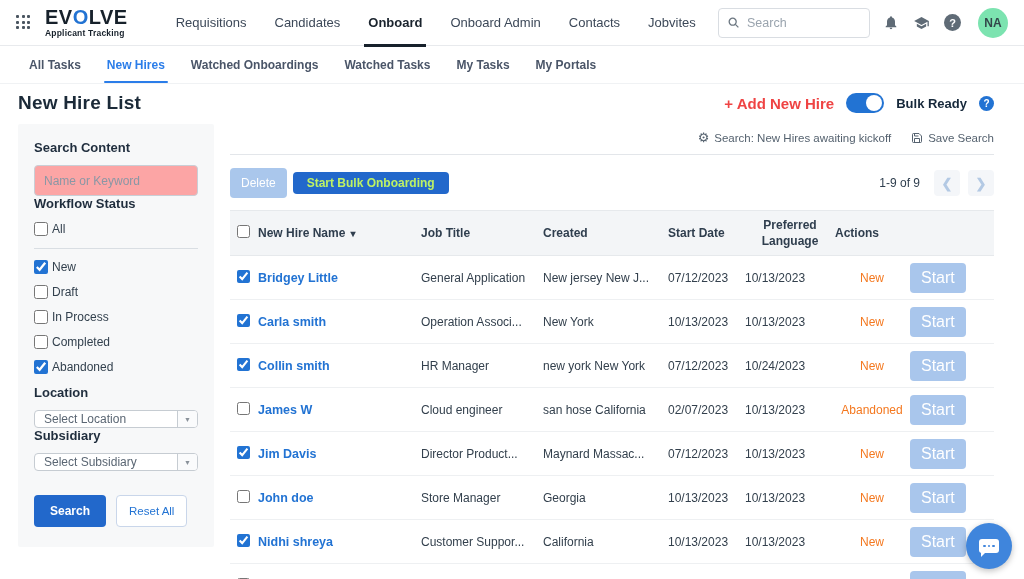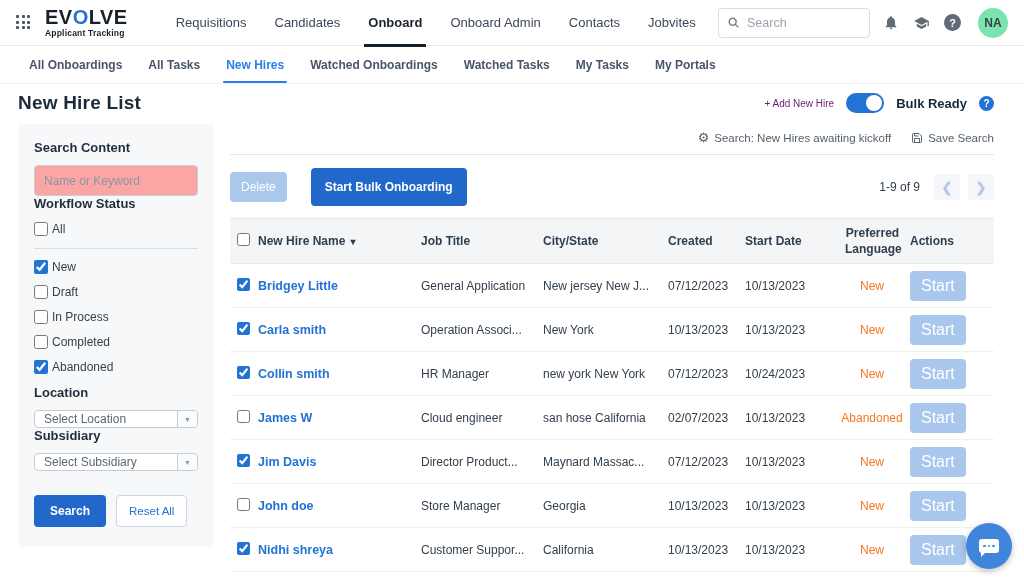--- a/index.html
+++ b/index.html
@@ -41,21 +41,21 @@
   .tab { font-size:12px; font-weight:600; color:#4a5568; display:flex; align-items:center;
     padding:0 11px; position:relative; cursor:pointer; white-space:nowrap; }
   .tab.active { color:#2b7de9; }
   .tab.active::after { content:""; position:absolute; left:8px; right:8px; bottom:0;
     height:2px; background:#2b7de9; border-radius:2px; }
 
   
   .page-header { display:flex; align-items:center; padding:8px 30px 6px 18px; }
   .page-title { font-size:19px; font-weight:700; color:#1b2a38; letter-spacing:.2px; }
   .page-header-right { margin-left:auto; display:flex; align-items:center; gap:12px; }
-  .add-link { color:#701a75; font-size:10px; font-weight:400; cursor:pointer; }
+  .add-link { color:#ef4444; font-size:15px; font-weight:700; cursor:pointer; }
   .switch { width:38px; height:20px; border-radius:10px; background:#2273d3; position:relative; cursor:pointer; }
   .switch .knob { position:absolute; top:2px; right:2px; width:16px; height:16px;
     border-radius:50%; background:#fff; }
   .bulk-label { font-size:13px; font-weight:700; color:#16283a; }
   .help-circle-blue { width:15px; height:15px; border-radius:50%; background:#2273d3; color:#fff;
     font-size:10px; font-weight:700; display:flex; align-items:center; justify-content:center; cursor:pointer; }
 
   
   .body-wrap { display:flex; align-items:flex-start; padding:4px 0 0 18px; }
 
@@ -84,22 +84,22 @@
 
   
   .main { flex:1; padding:0 30px 0 16px; min-width:0; }
   .saved-search-row { display:flex; justify-content:flex-end; align-items:center; gap:20px;
     padding:6px 0 9px; border-bottom:1px solid #e3e6ea; }
   .ss-item { display:flex; align-items:center; gap:5px; font-size:11.5px; color:#55626f; cursor:pointer; }
   .gear-glyph { font-size:13px; color:#55626f; }
   .toolbar { display:flex; align-items:center; padding:13px 0 12px; }
   .btn-delete { background:#aac7ec; color:#fff; border:0; border-radius:4px; font-size:12px;
     padding:8px 11px; cursor:default; font-family:"Liberation Sans", sans-serif; }
-  .btn-bulk { background:#2268cb; color:#ffffff; border:0; border-radius:4px; font-size:12px;
-    font-weight:600; padding:12px 14px; margin-left:24px; cursor:pointer;
+  .btn-bulk { background:#2268cb; color:#bef264; border:0; border-radius:4px; font-size:12px;
+    font-weight:600; padding:4px 14px; margin-left:6px; cursor:pointer;
     font-family:"Liberation Sans", sans-serif; }
   .toolbar-right { margin-left:auto; display:flex; align-items:center; gap:8px; }
   .page-count { font-size:12px; color:#2f3e4e; margin-right:6px; }
   .pager-btn { width:26px; height:26px; border-radius:4px; background:#f4f6f9; border:0;
     color:#b3c9e4; font-size:13px; font-weight:700; cursor:pointer; display:flex;
     align-items:center; justify-content:center; }
 
   
   .grid-cols { display:grid; grid-template-columns:28px 163px 122px 125px 77px 90px 75px 1fr;
     align-items:center; }
@@ -174,21 +174,20 @@
       <svg width="19" height="16" viewBox="0 0 24 24" fill="#5f6b76">
           <path d="M12 3L1 9l11 6 9-4.91V17h2V9L12 3zM5 13.18v4L12 21l7-3.82v-4L12 17l-7-3.82z"></path>
         </svg>
     </div>
     <div class="help-circle">?</div>
     <div class="avatar">NA</div>
   </div>
 </header>
 
 <nav class="tabbar">
-  <div class="tab">All Onboardings</div>
   <div class="tab">All Tasks</div>
   <div class="tab active">New Hires</div>
   <div class="tab">Watched Onboardings</div>
   <div class="tab">Watched Tasks</div>
   <div class="tab">My Tasks</div>
   <div class="tab">My Portals</div>
 </nav>
 
 <div class="page-header">
   <h1 class="page-title">New Hire List</h1>
@@ -288,21 +287,20 @@
       </div>
     </div>
 
     <div class="grid-cols thead">
       <label><input type="checkbox" style=""></label>
       <div class="th th-name">
         <span>New Hire Name</span>
         <span class="sort-arrow">▾</span>
       </div>
       <div class="th">Job Title</div>
-      <div class="th">City/State</div>
       <div class="th">Created</div>
       <div class="th">Start Date</div>
       <div class="th center" style="white-space:normal; padding:4px 10px; line-height:1.35;">Preferred Language</div>
       <div class="th">Actions</div>
     </div>
 
     <div class="grid-cols trow">
       <label><input type="checkbox" checked="" style=""></label>
       <a class="cell c-name">Bridgey Little</a>
       <div class="cell">General Application</div>

